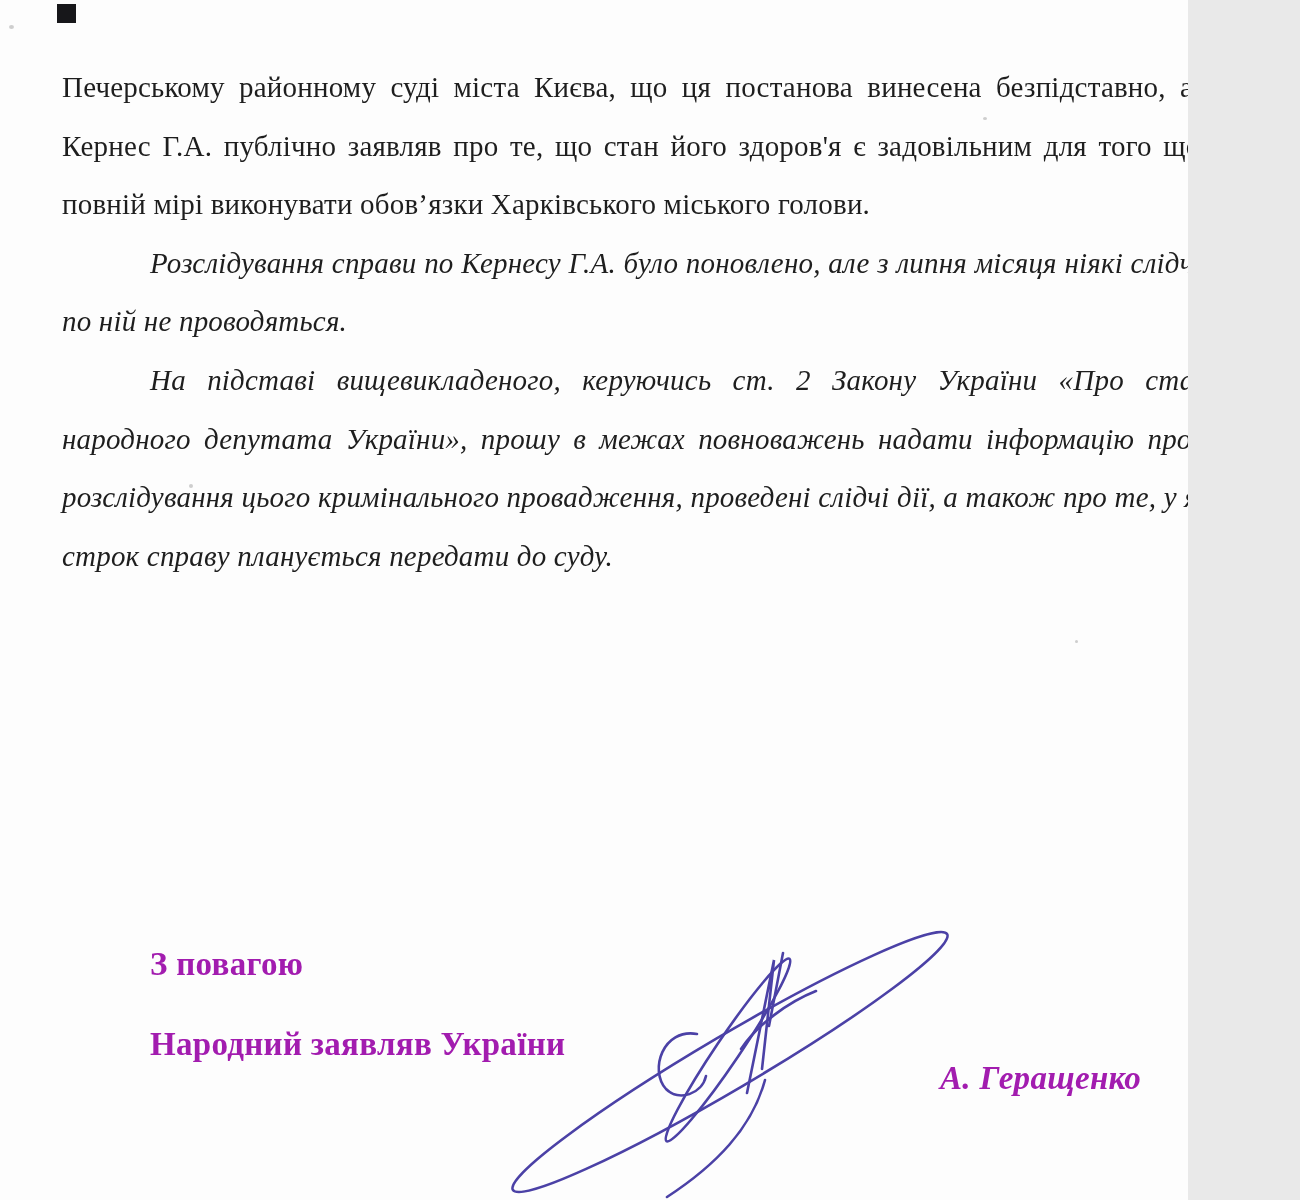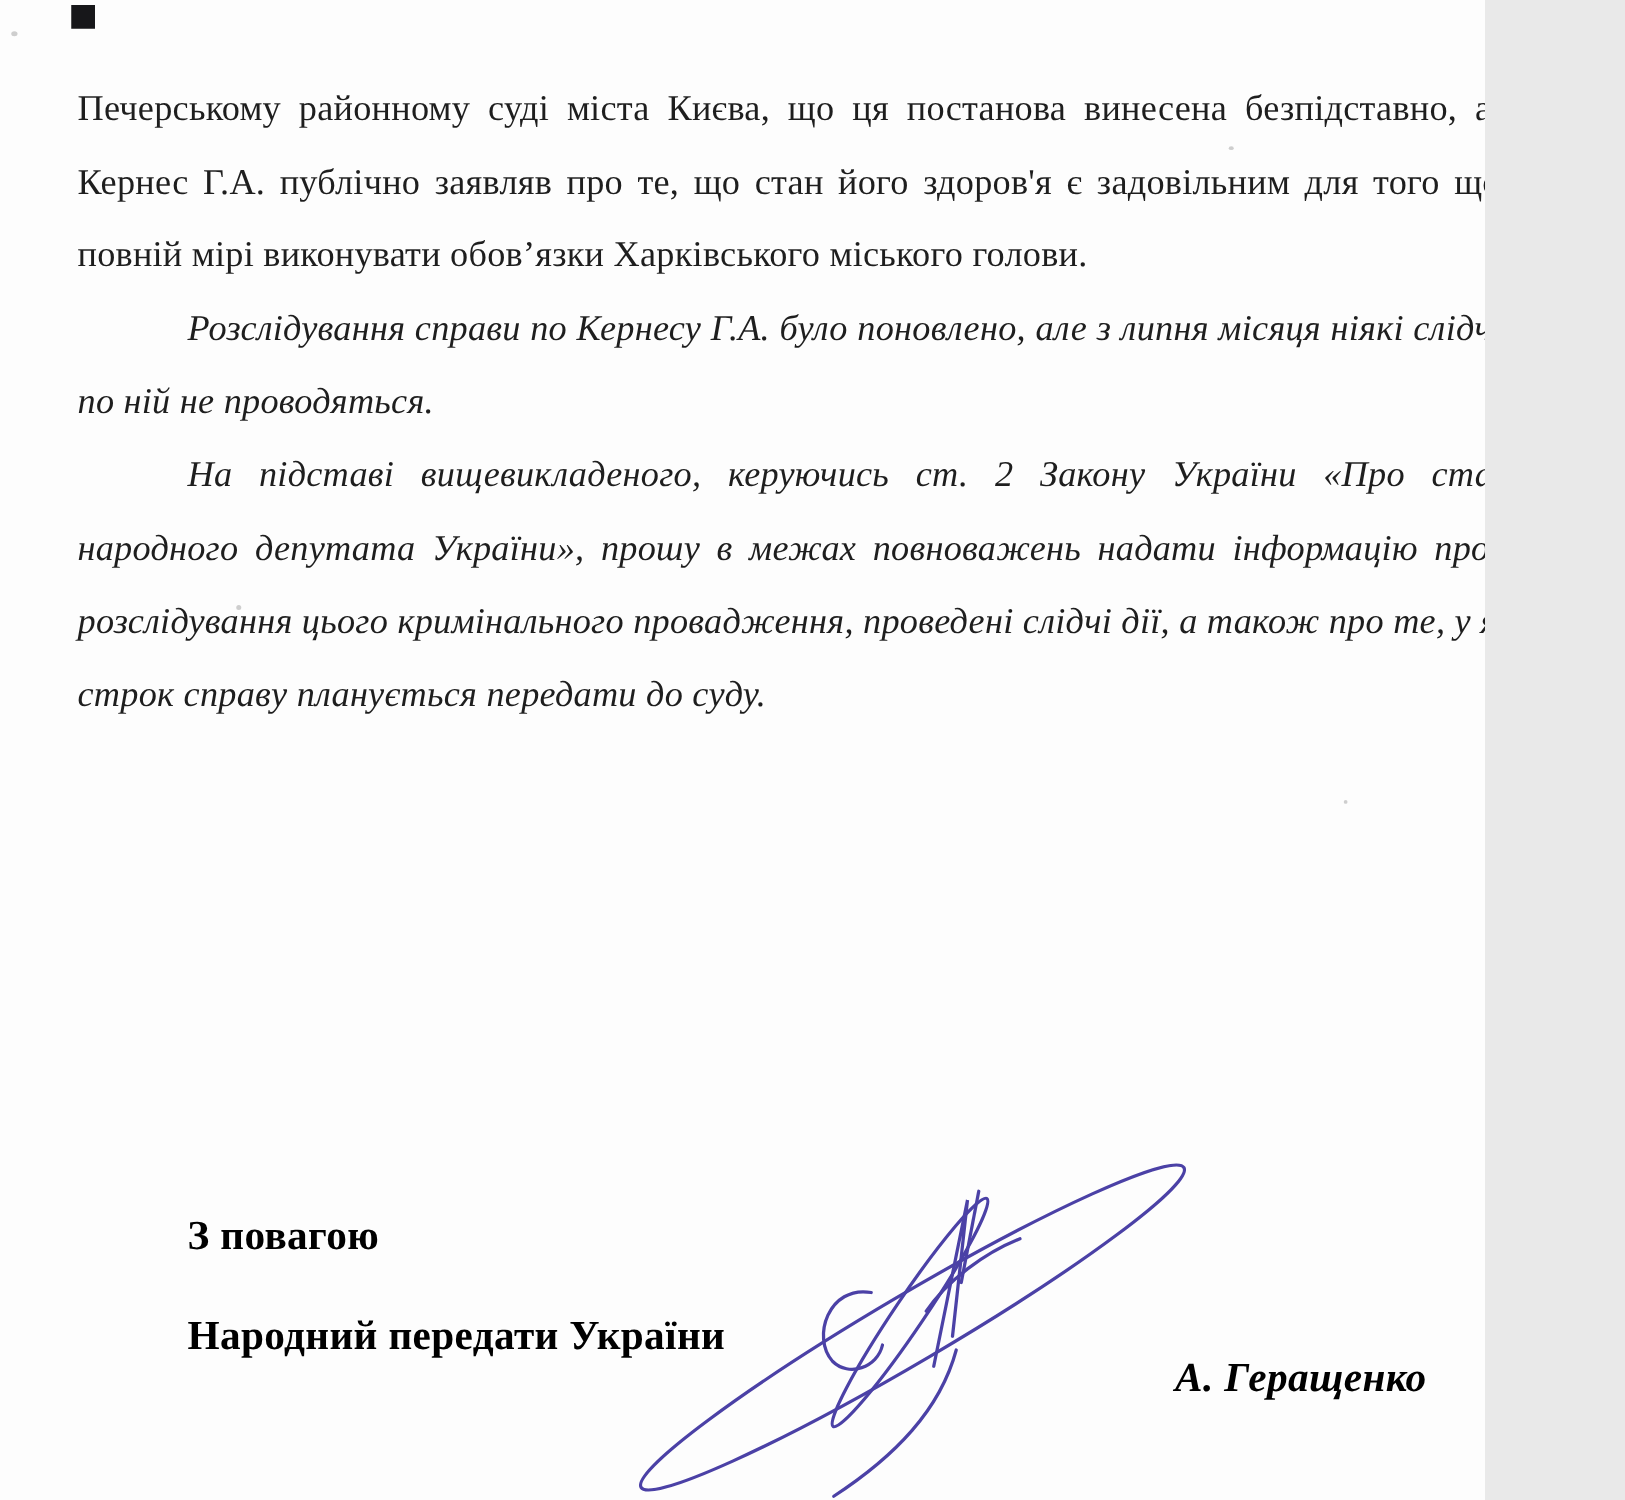--- a/index.html
+++ b/index.html
@@ -45,24 +45,23 @@
     letter-spacing: 0.2px;
   }
   .para.indent {
     text-indent: 88px;
     font-style: italic;
   }
   .closing-line {
     position: absolute;
     font-weight: bold;
     font-size: 33px;
-    color: #000000;
+    color: #a21caf;
     white-space: nowrap;
     letter-spacing: 0.3px;
-    margin-top: 25px;
   }
   .salutation   { left: 150px; top: 946px; }
   .signer-title { left: 150px; top: 1026px; }
   .signer-name  { left: 940px; top: 1060px; font-style: italic; }
   .signature-svg {
     position: absolute;
     left: 0;
     top: 0;
     width: 1300px;
     height: 1200px;
@@ -77,21 +76,21 @@
   <div class="scan-square"></div>
 
   <div class="body-text">
     <p class="para">Печерському районному суді міста Києва, що ця постанова винесена безпідставно, адже Кернес Г.А. публічно заявляв про те, що стан його здоров'я є задовільним для того щоб в повній мірі виконувати обов’язки Харківського міського голови.</p>
     <p class="para indent">Розслідування справи по Кернесу Г.А. було поновлено, але з липня місяця ніякі слідчі дії по ній не проводяться.</p>
     <p class="para indent">На підставі вищевикладеного, керуючись ст. 2 Закону України «Про статус народного депутата України», прошу в межах повноважень надати інформацію про хід розслідування цього кримінального провадження, проведені слідчі дії, а також про те, у який строк справу планується передати до суду.</p>
   </div>
 
   <div class="closing-line salutation">З повагою</div>
 
-  <div class="closing-line signer-title">Народний передати України</div>
+  <div class="closing-line signer-title">Народний заявляв України</div>
 
   <div class="closing-line signer-name">А. Геращенко</div>
 
   <svg class="signature-svg" viewBox="0 0 1300 1200" xmlns="http://www.w3.org/2000/svg">
     <g fill="none" stroke="#4b41a6" stroke-width="2.6" stroke-linecap="round">
       <ellipse cx="730" cy="1062" rx="252" ry="27" transform="rotate(-30.5 730 1062)"></ellipse>
       <ellipse cx="728" cy="1050" rx="110" ry="12" transform="rotate(-56 728 1050)"></ellipse>
       <path d="M 747,1093 L 774,960 L 762,1069"></path>
       <path d="M 769,1026 L 783,953"></path>
       <path d="M 765,1080 C 752,1128 716,1165 667,1197"></path>

